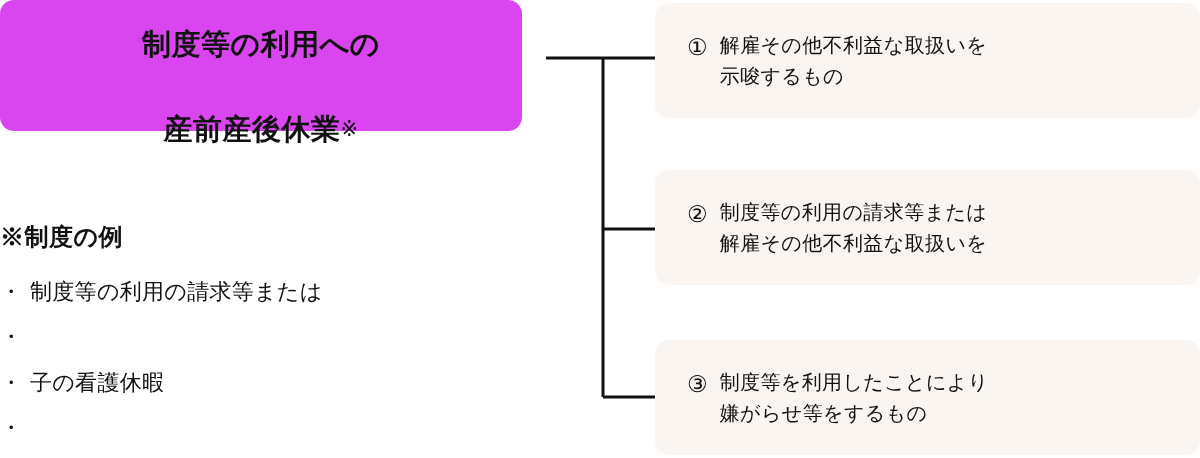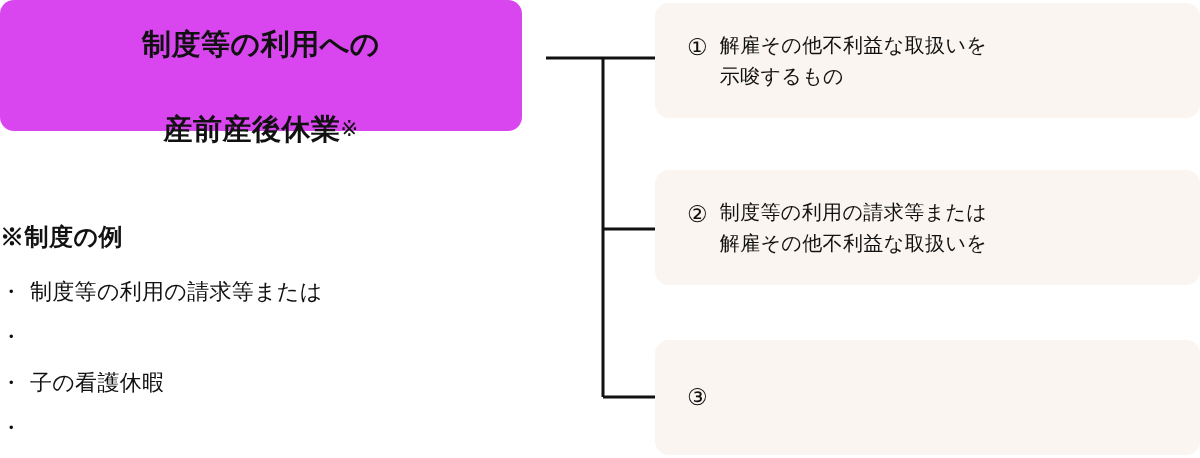--- a/index.html
+++ b/index.html
@@ -190,16 +190,18 @@
     <div class="item-inner">
       <span class="item-number">②</span>
       <span class="item-text">制度等の利用の請求等または
 解雇その他不利益な取扱いを</span>
     </div>
   </div>
 
   <div class="item-box b3">
     <div class="item-inner">
       <span class="item-number">③</span>
+      <span class="item-text">制度等を利用したことにより
+嫌がらせ等をするもの</span>
     </div>
   </div>
 
 </div>
 
 </body></html>

